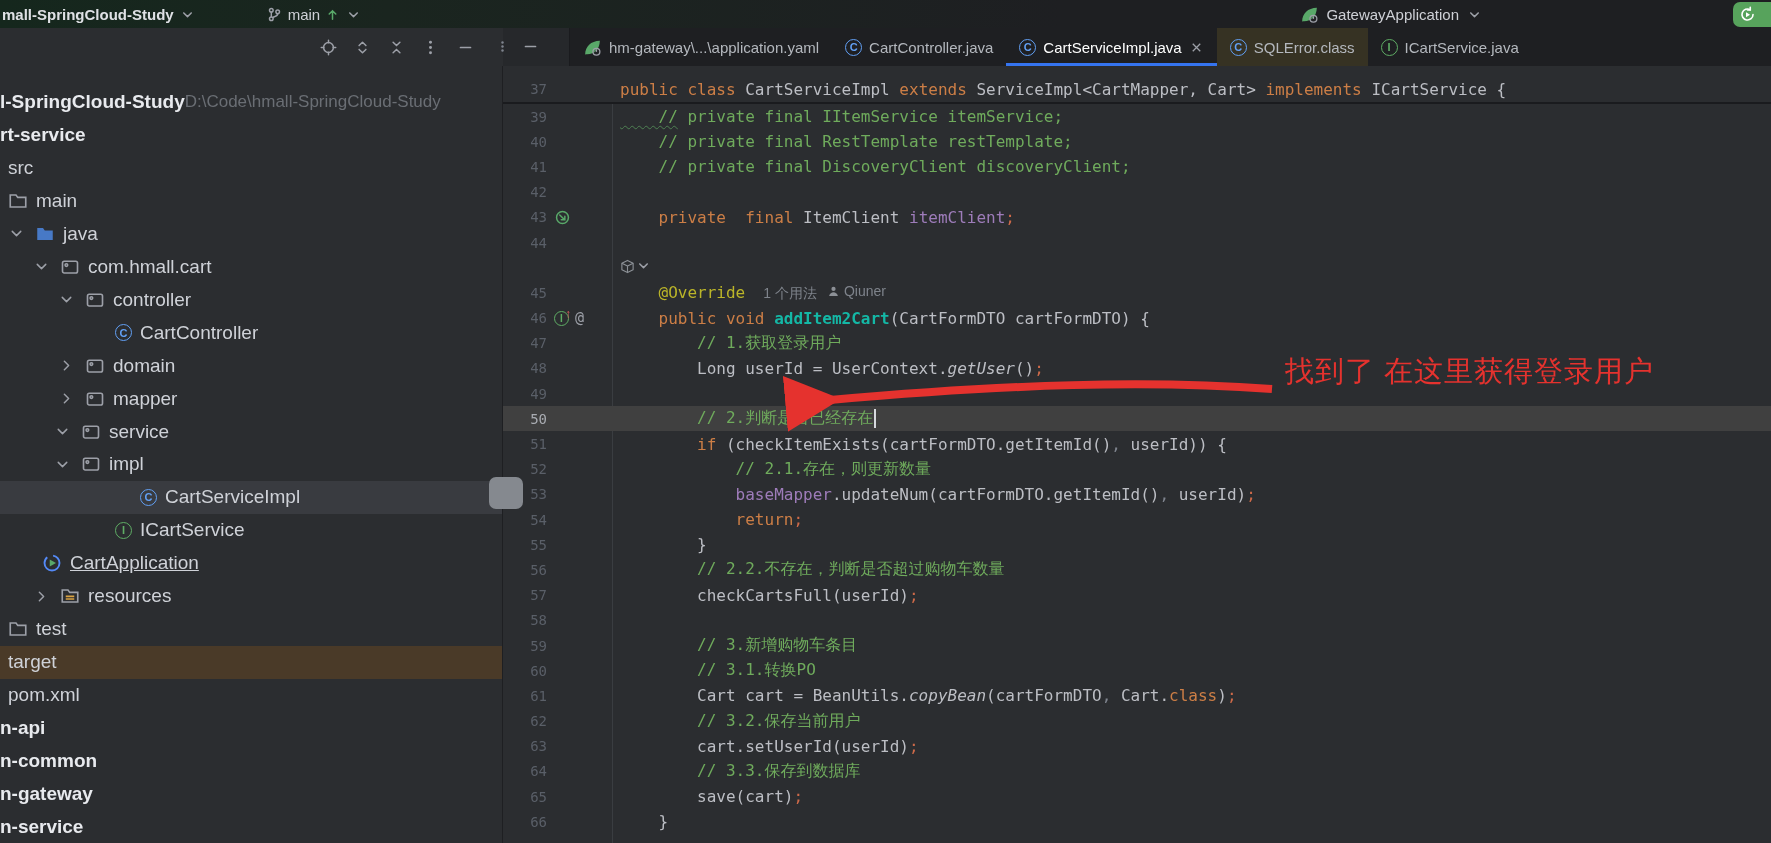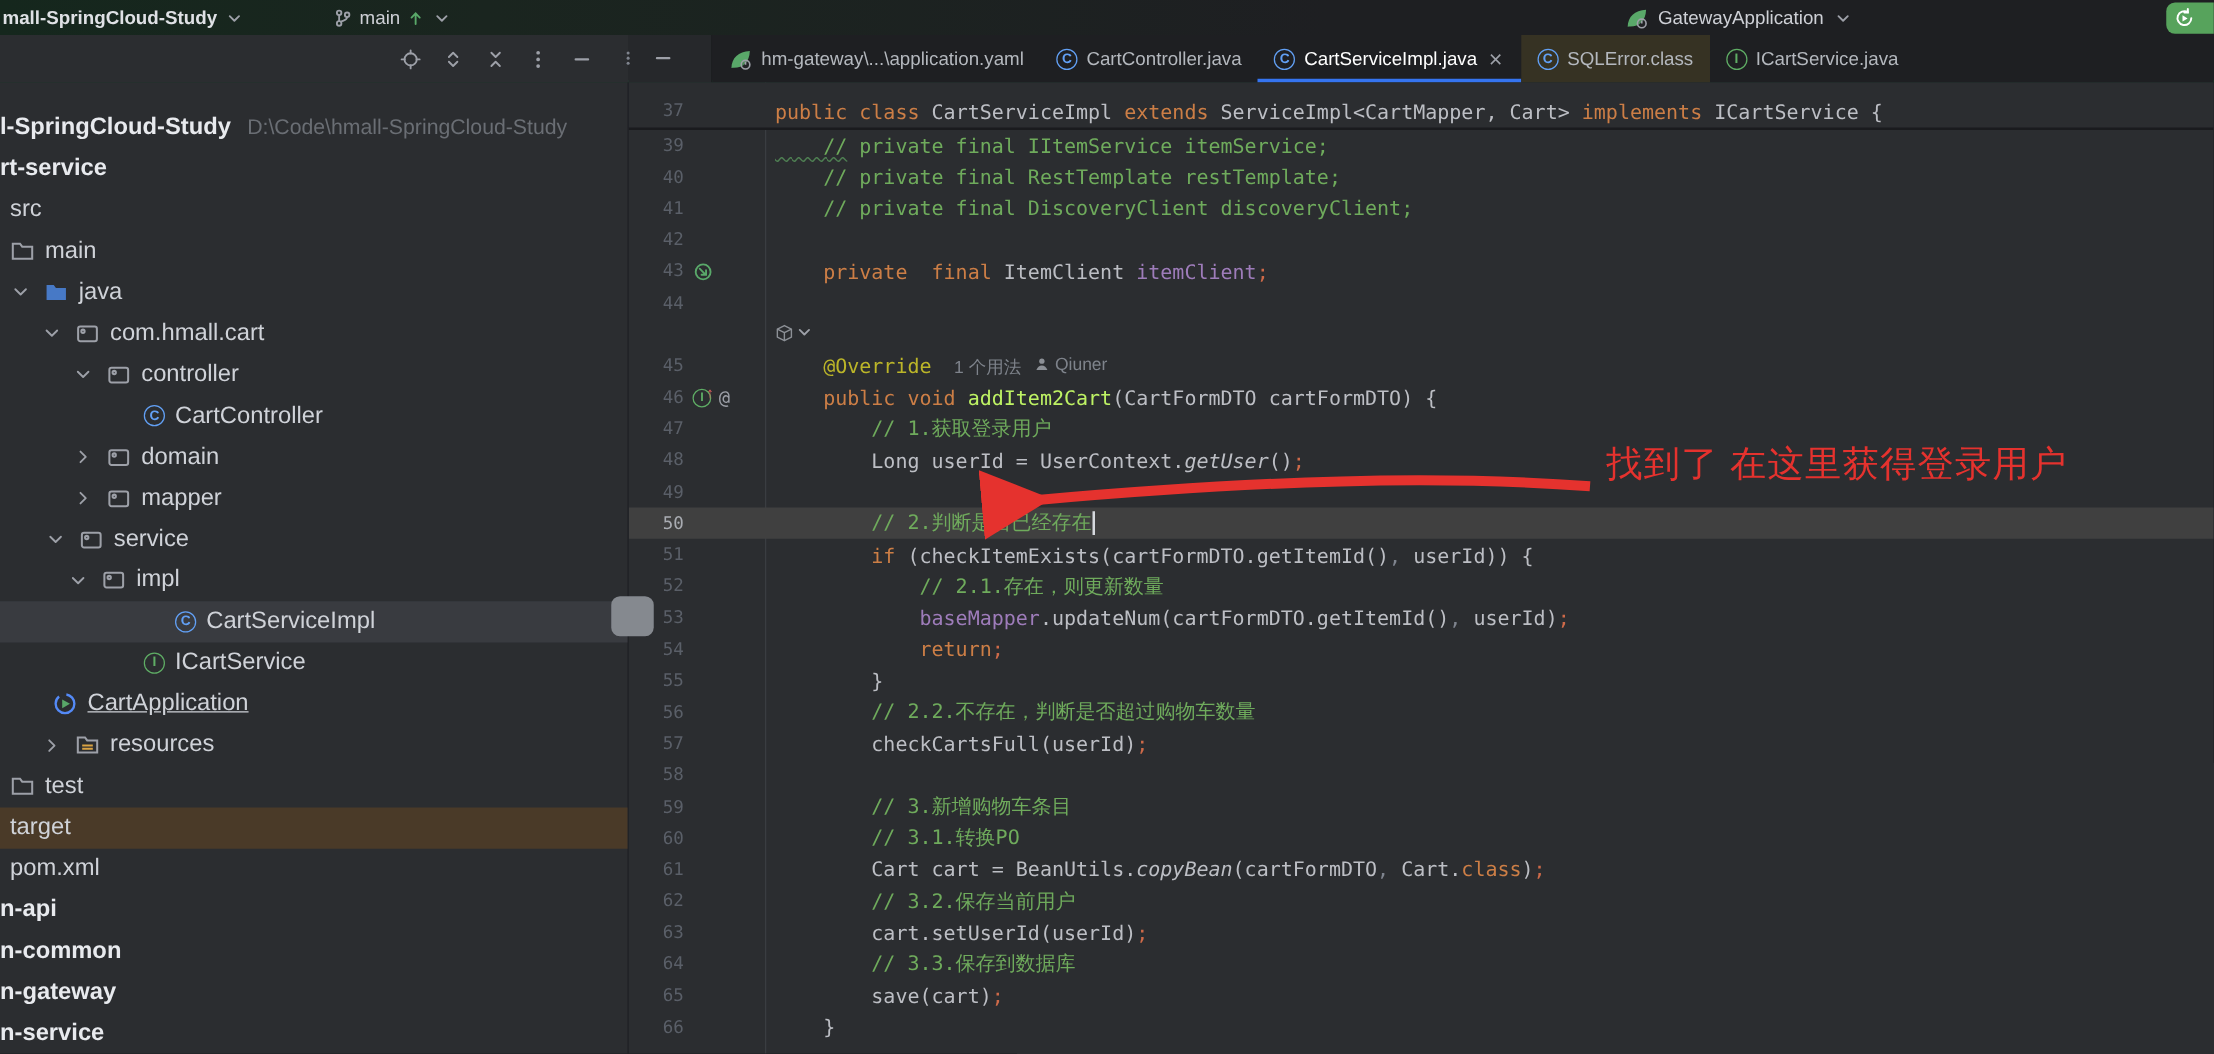--- a/index.html
+++ b/index.html
@@ -39,21 +39,21 @@
   
   #tree { position:absolute; left:0; top:66px; width:503px; height:777px;
     background:#2B2D30; overflow:hidden; border-right:1px solid #1E1F22; }
   .trow { position:absolute; left:0; width:591px; height:33px; display:flex;
     align-items:center; font-size:19px; color:#CFD2D8; white-space:nowrap; cursor:default; }
   .trow .chev { width:27px; display:inline-flex; }
   .trow .ticon { margin-right:8px; }
   .trow.bold .lbl { font-weight:700; color:#E8EAEE; }
   .trow.selected { background:#393B40; }
   .trow.excluded { background:#4A3A28; }
-  .trow .path { margin-left:13px; font-size:17px; color:#6A6E74; }
+  .trow .path { margin-left:0; font-size:17px; color:#6A6E74; }
   .ci { display:inline-flex; width:17px; height:17px; border-radius:50%;
     border:1.5px solid; align-items:center; justify-content:center;
     font:700 11px "Liberation Sans", sans-serif; background:transparent; }
   .ci.b { color:#62A0F5; border-color:#62A0F5; }
   .ci.g { color:#5FAD65; border-color:#5FAD65; }
   #tree-thumb { position:absolute; left:489px; top:477px; width:34px; height:32px;
     border-radius:7px; background:#85898F; z-index:5; }
 
   
   #editor { position:absolute; left:503px; top:66px; width:1268px; height:777px;
@@ -66,21 +66,21 @@
     font:16px "DejaVu Sans Mono", monospace; }
   .erow.current { background:#404040; }
   .erow .gutter { width:109px; flex:none; display:flex; align-items:center; height:100%; }
   .erow .num { width:44px; text-align:right; font:14px "DejaVu Sans Mono", monospace;
     color:#5A5F68; flex:none; }
   .erow.current .num { color:#A9ACB2; }
   .erow .gics { display:flex; align-items:center; gap:4px; margin-left:7px; }
   .erow .code { padding-left:8px; white-space:pre; color:#BCBEC4; }
   .tok-kw { color:#CC7E46; } .tok-com { color:#6FAB5C; } .tok-fld { color:#9E7CBA; }
   .tok-ann { color:#BBB529; } .tok-def { color:#BCBEC4; } .tok-dim { color:#7F848E; }
-  .tok-sem { color:#CE6A49; } .tok-mth { color:#bef264; font-weight:400; }
+  .tok-sem { color:#CE6A49; } .tok-mth { color:#14b8a6; font-weight:700; }
   .tok-ita { color:#BCBEC4; font-style:italic; }
   .tok-wv { text-decoration:underline wavy #4E8052 1px; text-underline-offset:3px; }
   .inlay { margin-left:18px; font:14px "Liberation Sans", sans-serif; color:#7E838B;
     display:inline-flex; align-items:center; gap:4px; }
   .inlay2 { margin-left:10px; }
   .caret { display:inline-block; width:2px; height:19px; background:#D6D9DE;
     vertical-align:middle; margin-left:1px; }
   .atg { color:#9DA0A8; font:15px "DejaVu Sans Mono", monospace; }
   .oar { color:#DB5C5C; font:700 12px "Liberation Sans", sans-serif; margin-left:-4px; margin-top:-8px; }
 
@@ -339,21 +339,21 @@
           </span>
         </span>
         <span class="ticon">
           <svg width="20" height="20" viewBox="0 0 16 16" fill="none" stroke="#9DA0A8" stroke-width="1.3">
             <rect x="2" y="3.4" width="12" height="9.4" rx="1.4"></rect>
             <circle cx="5.1" cy="6.4" r="1.05"></circle>
           </svg>
         </span>
         <span class="lbl">mapper</span>
       </div>
-      <div class="trow" style="top: 349px; padding-left: 36px;">
+      <div class="trow" style="top: 349px; padding-left: 54px;">
         <span class="chev">
           <span class="ticon">
             <svg width="17" height="17" viewBox="0 0 16 16" fill="none" stroke="#9DA0A8" stroke-width="1.4" stroke-linecap="round" stroke-linejoin="round">
               <path d="M4 6l4 4 4-4"></path>
             </svg>
           </span>
         </span>
         <span class="ticon">
           <svg width="20" height="20" viewBox="0 0 16 16" fill="none" stroke="#9DA0A8" stroke-width="1.3">
             <rect x="2" y="3.4" width="12" height="9.4" rx="1.4"></rect>

